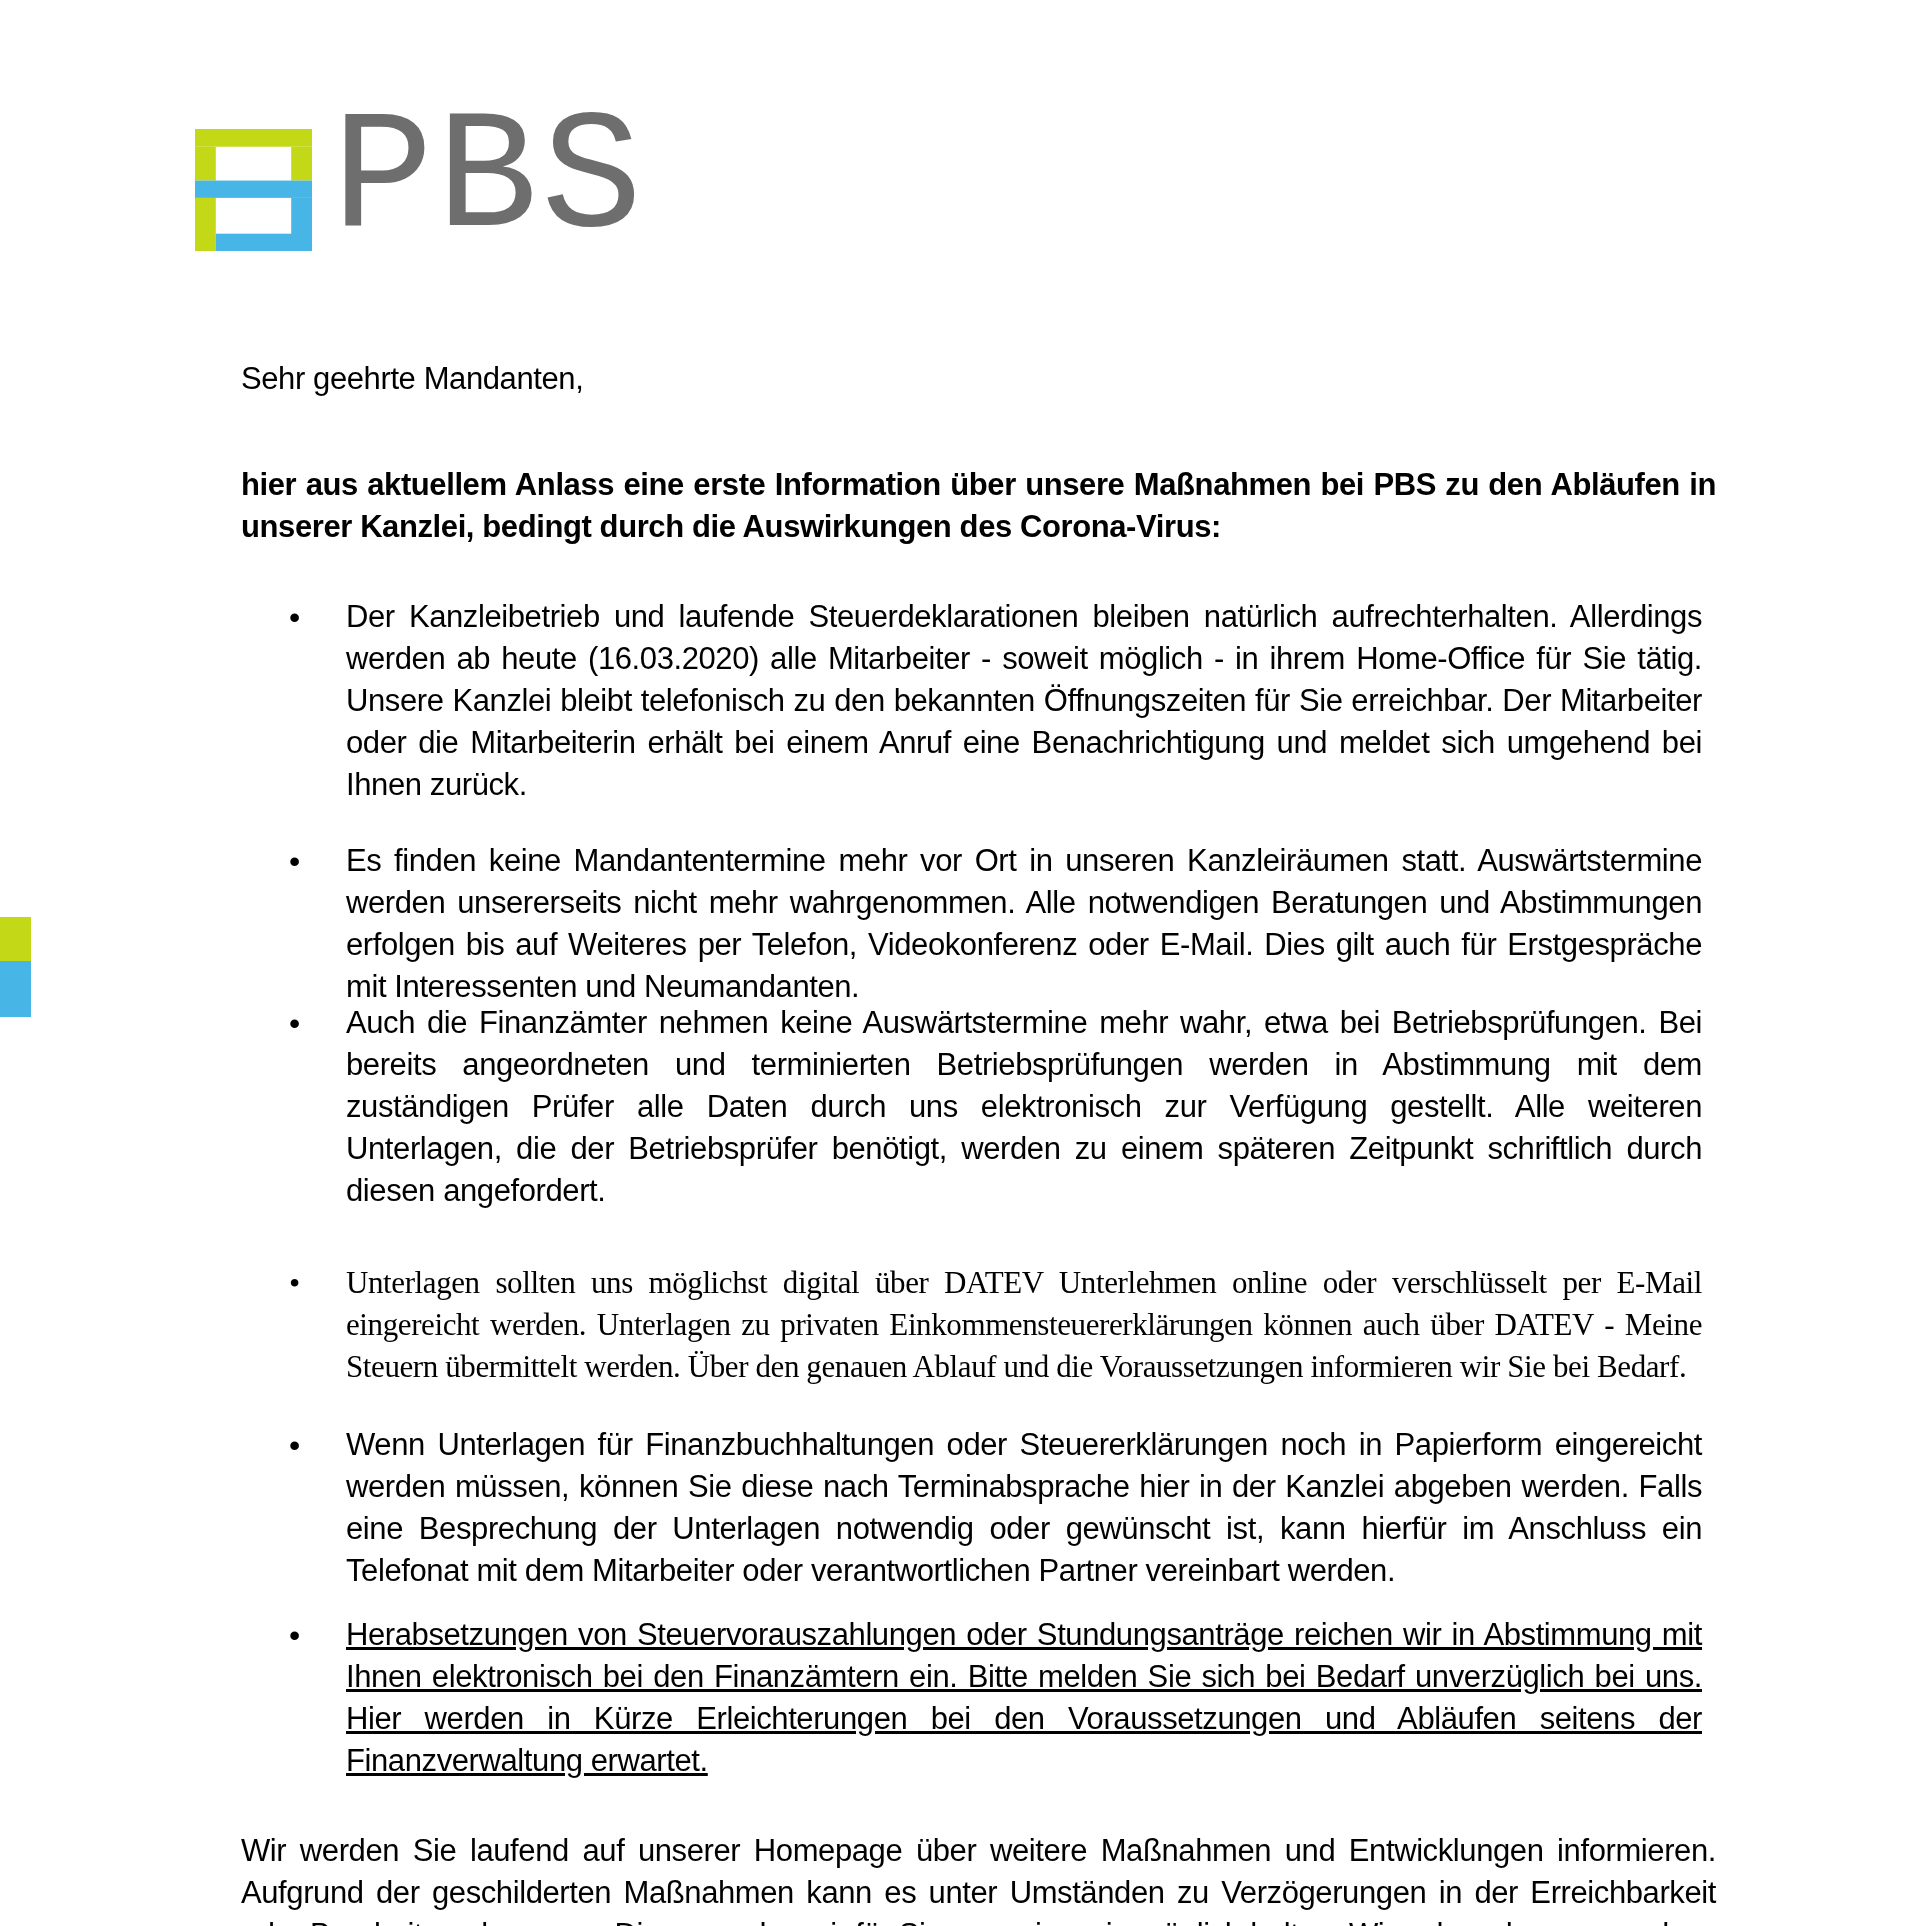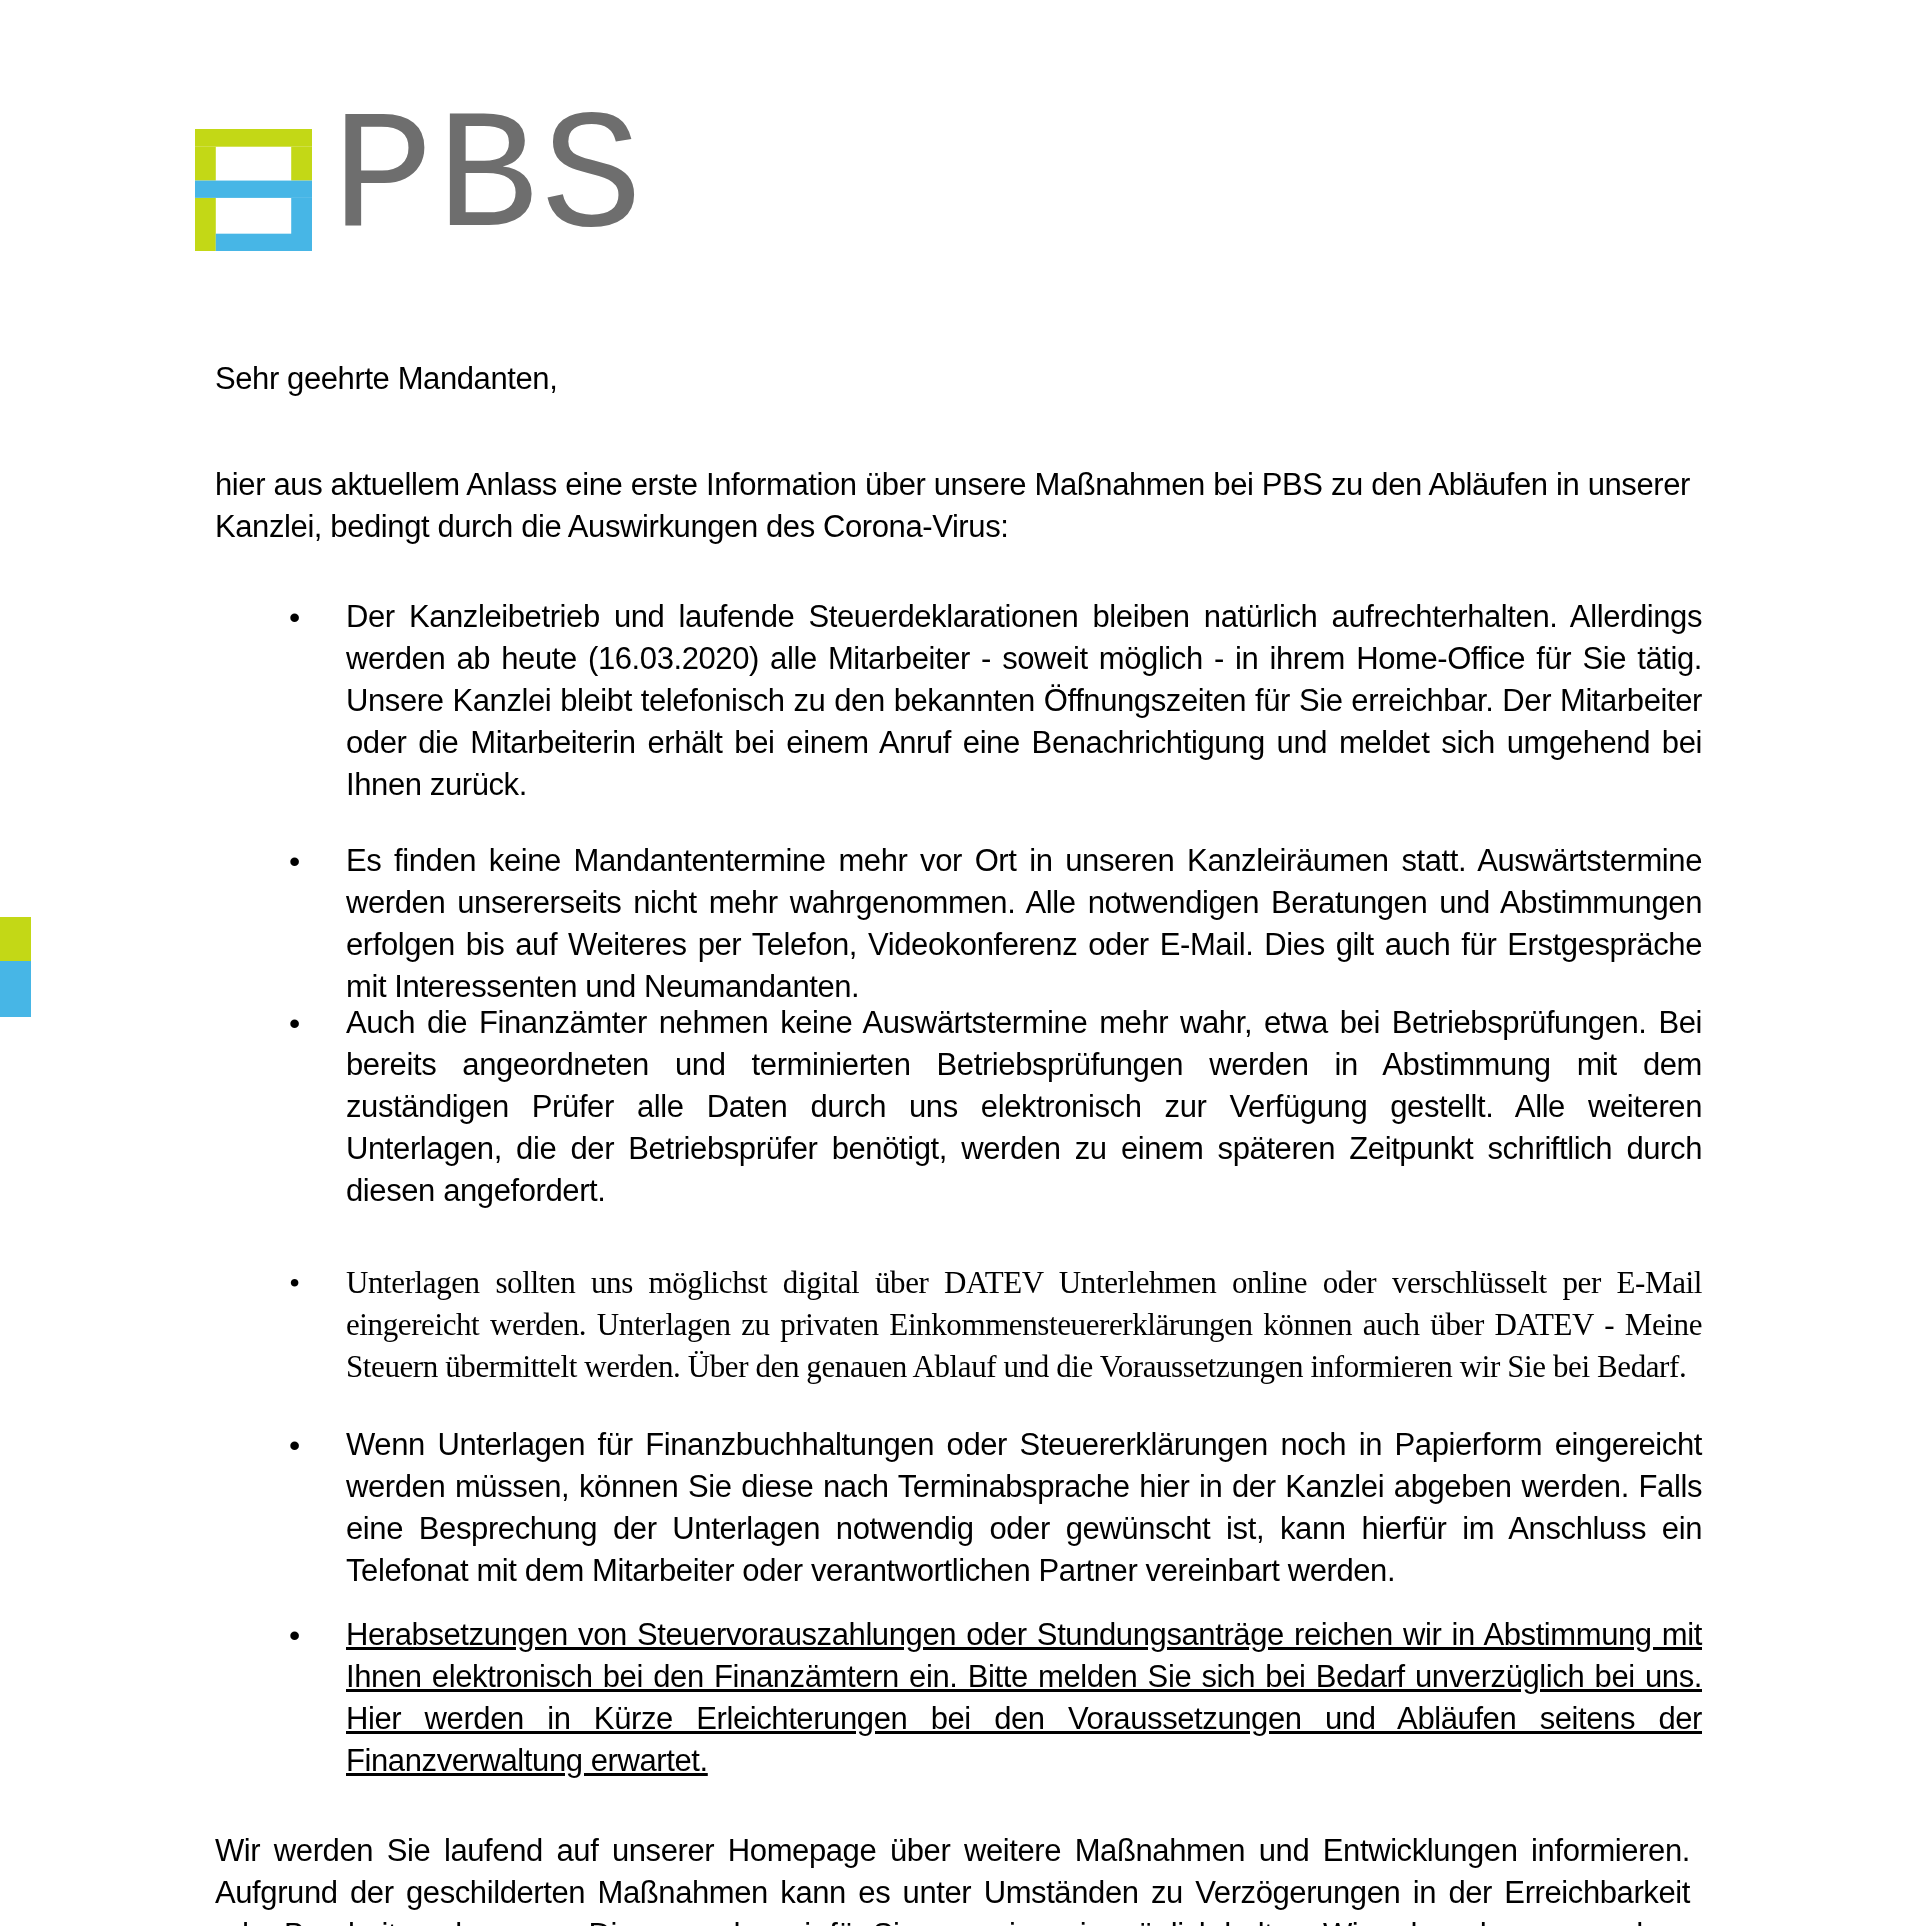--- a/index.html
+++ b/index.html
@@ -32,31 +32,31 @@
     color: var(--gray);
     white-space: nowrap;
   }
 
   
   .fold-green { left: 0; top: 917px; width: 31px; height: 44px; background: var(--green); }
   .fold-blue  { left: 0; top: 961px; width: 31px; height: 56px; background: var(--blue); }
 
   
   .txt {
-    left: 215px;
+    left: 241px;
     width: 1475px;
     font-size: 31px;
     line-height: 42px;
     letter-spacing: -0.4px;
     margin: 0;
   }
   .just { text-align: justify; text-justify: inter-word; }
 
   .greeting  { top: 358px; }
-  .intro     { top: 464px; }
+  .intro     { top: 464px; font-weight: bold; }
   .closing   { top: 1830px; }
 
   ul.measures {
     position: absolute;
     left: 227px; top: 0;
     width: 1475px;
     margin: 0; padding: 0;
     list-style: none;
     font-size: 31px;
     line-height: 42px;

